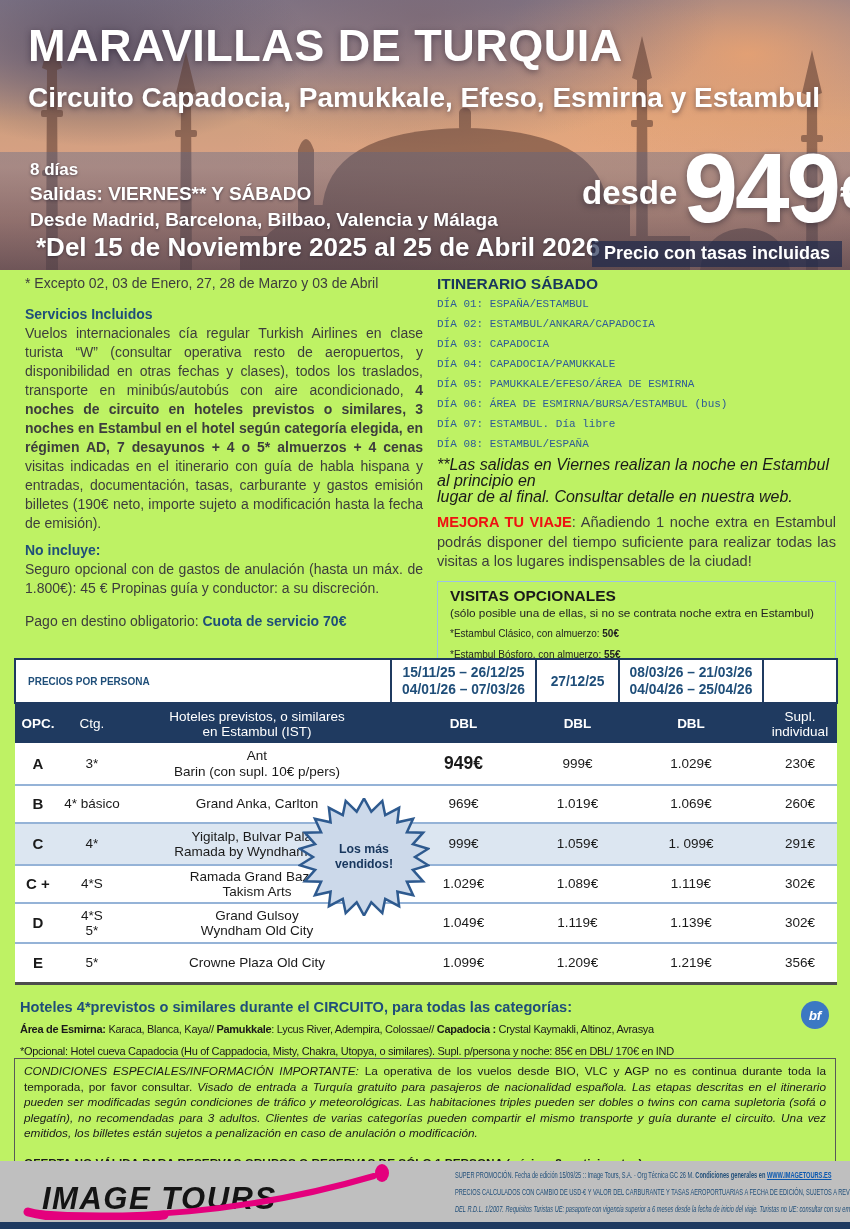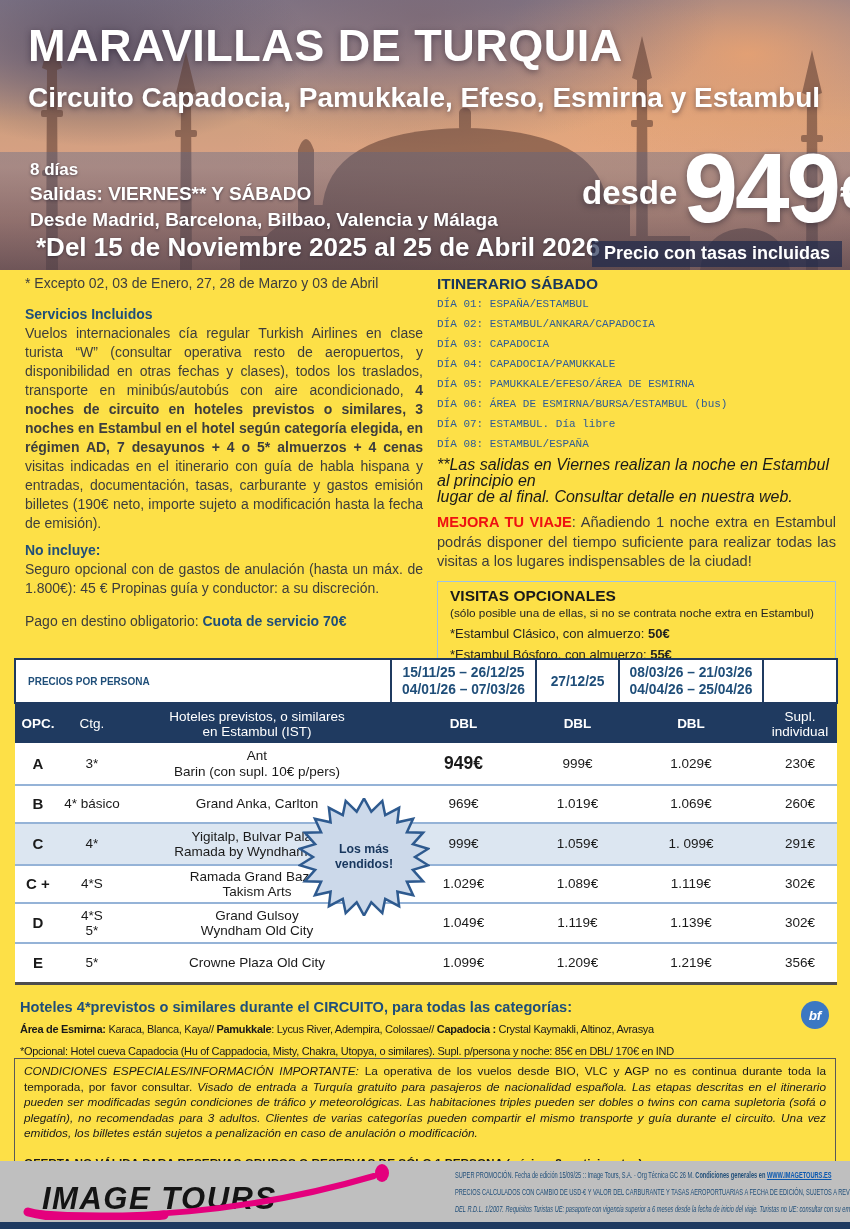--- a/index.html
+++ b/index.html
@@ -1,18 +1,18 @@
 <!DOCTYPE html>
 <html><head>
 <meta charset="utf-8">
 <style>
   * { margin:0; padding:0; box-sizing:border-box; }
   html,body { background:#fff; }
   body { width:850px; font-family:"Liberation Sans", sans-serif; }
-  .page { position:relative; width:850px; height:1229px; overflow:hidden; background:#fde047; }
+  .page { position:relative; width:850px; height:1229px; overflow:hidden; background:#bef264; }
 
   
   .hero { position:absolute; left:0; top:0; width:850px; height:270px; overflow:hidden;
     background:
       radial-gradient(ellipse 300px 140px at 12% 18%, rgba(88,78,98,.85), rgba(88,78,98,0) 70%),
       radial-gradient(ellipse 420px 190px at 50% 6%, rgba(120,100,112,.7), rgba(120,100,112,0) 70%),
       radial-gradient(ellipse 360px 170px at 88% 20%, rgba(236,163,112,.85), rgba(236,163,112,0) 70%),
       radial-gradient(ellipse 520px 210px at 70% 55%, rgba(242,172,122,.55), rgba(242,172,122,0) 70%),
       linear-gradient(180deg,#837a8c 0%,#a08a8e 22%,#cf9f7f 45%,#d9a184 62%,#b97f67 82%,#8a5c4e 100%);
   }
@@ -45,21 +45,21 @@
   .mt8 { margin-top:8px; } .mt14 { margin-top:14px; }
   .pago b { color:#1f4e79; }
   .itin-title { color:#17365d; font-weight:bold; font-size:15.5px; line-height:20px; }
   .itin-day { color:#2e5b97; line-height:20px; font-size:11px;font-family:Liberation Mono, monospace; }
   .itin-note { font-style:italic; color:#1a1a1a; font-size:16px; line-height:16px; margin-top:3px; }
   .upgrade { margin-top:8px; text-align:justify; line-height:19.5px; font-size:14.6px; }
   .upgrade-lbl { color:#ee1111; font-weight:bold; }
   .visitas { margin-top:9px; border:1.5px solid #9dc3e6; padding:5px 12px 8px; }
   .visitas-title { font-size:15.5px; font-weight:bold; color:#1a1a1a; margin-bottom:1px; }
   .visitas-sub { font-size:11.8px; margin-bottom:3px; color:#222; }
-  .visitas-item { font-size:13px; line-height:21px; color:#222; }
+  .visitas-item { font-size:10px; line-height:21px; color:#222; }
 
   
   .ptable { position:absolute; left:14px; top:658px; width:822px; border-collapse:collapse;
     table-layout:fixed; font-size:13.5px; color:#1a1a1a; }
   .ptable td { overflow:hidden; }
   .r1 td { border:2px solid #1f3a60; background:#fff; height:44px; vertical-align:middle; text-align:center;
     color:#1f4e79; font-weight:bold; font-size:13.8px; line-height:17px; }
   .r1 .pt-title { text-align:left; padding-left:12px; font-size:10px; }
   .r2 td { background:#1f3a60; color:#fff; height:40px; text-align:center; vertical-align:middle;
     font-weight:bold; font-size:13.5px; line-height:15px; }

